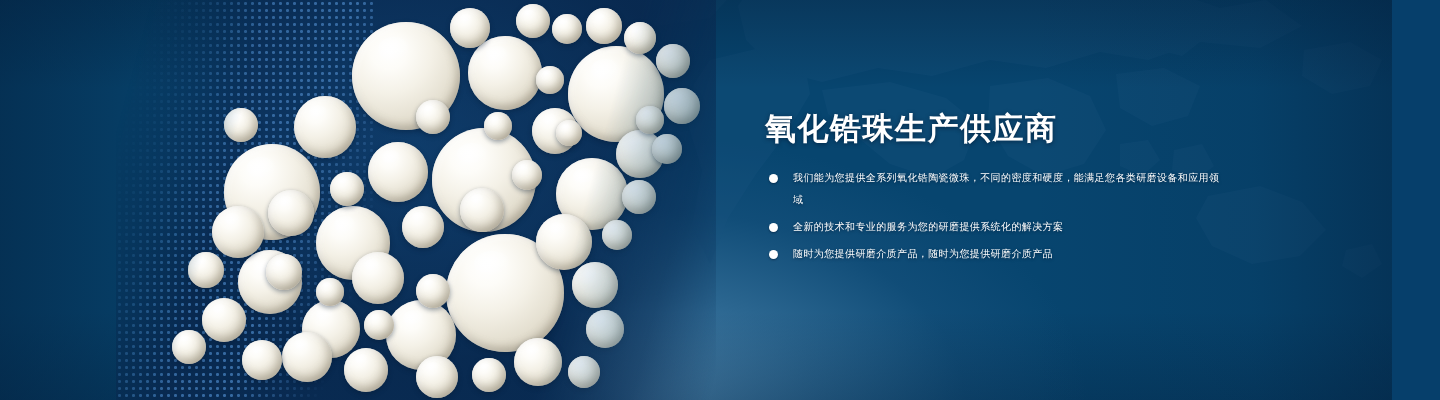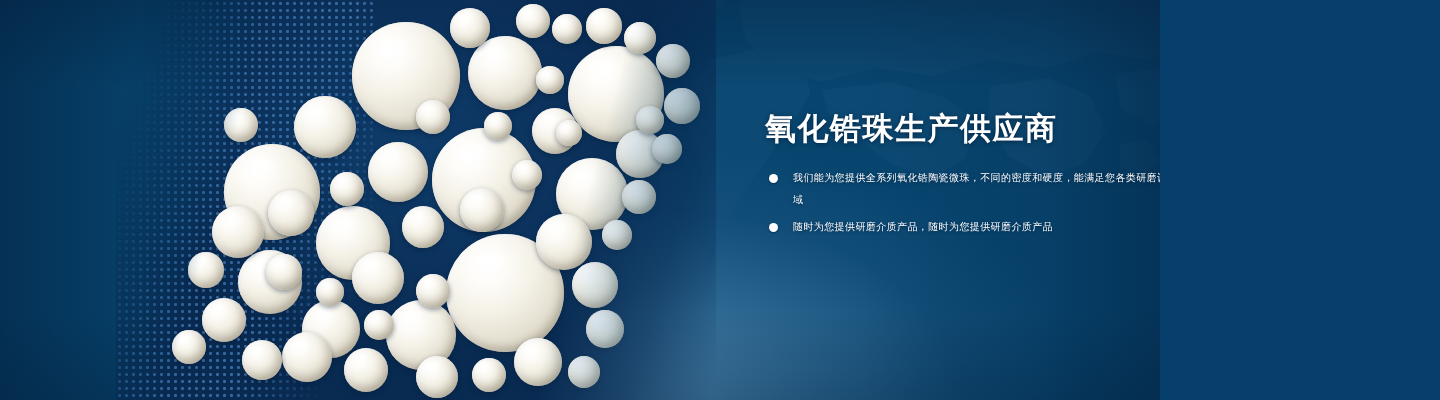--- a/index.html
+++ b/index.html
@@ -1,21 +1,21 @@
 <!DOCTYPE html>
 <html><head>
 <meta charset="utf-8">
 <style>
   html,body{margin:0;padding:0;}
   body{
     width:1440px;height:400px;overflow:hidden;
     font-family:"Liberation Sans","DejaVu Sans",sans-serif;
     background:#063f6b;
   }
-  #banner{position:relative;width:1160px;height:400px;overflow:hidden;}
+  #banner{position:relative;width:1392px;height:400px;overflow:hidden;}
 
   
   .bg-base{position:absolute;inset:0;background:#07456f;}
   .bg-glow{
     position:absolute;inset:0;
     background:radial-gradient(ellipse 560px 330px at 640px 400px,
       rgba(104,160,200,.78) 0%,
       rgba(80,136,178,.50) 32%,
       rgba(50,104,150,.22) 58%,
       rgba(10,62,102,0) 80%);
@@ -185,18 +185,22 @@
 
   <div class="copy">
     <div class="headline">氧化锆珠生产供应商</div>
     <div class="bullets">
       <div class="bullet">
         <span class="dot"></span>
         <span class="btext">我们能为您提供全系列氧化锆陶瓷微珠，不同的密度和硬度，能满足您各类研磨设备和应用领域</span>
       </div>
       <div class="bullet">
         <span class="dot"></span>
+        <span class="btext">全新的技术和专业的服务为您的研磨提供系统化的解决方案</span>
+      </div>
+      <div class="bullet">
+        <span class="dot"></span>
         <span class="btext">随时为您提供研磨介质产品，随时为您提供研磨介质产品</span>
       </div>
     </div>
   </div>
 
 </div>
 
 </body></html>

